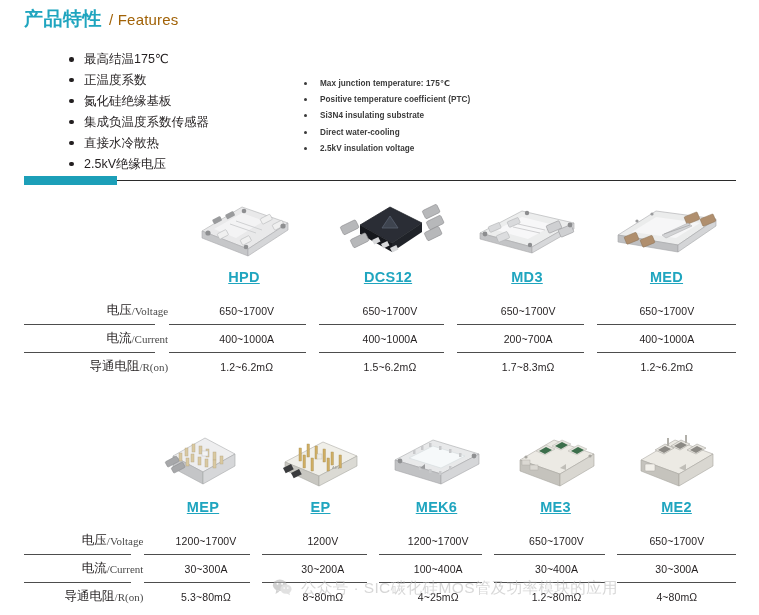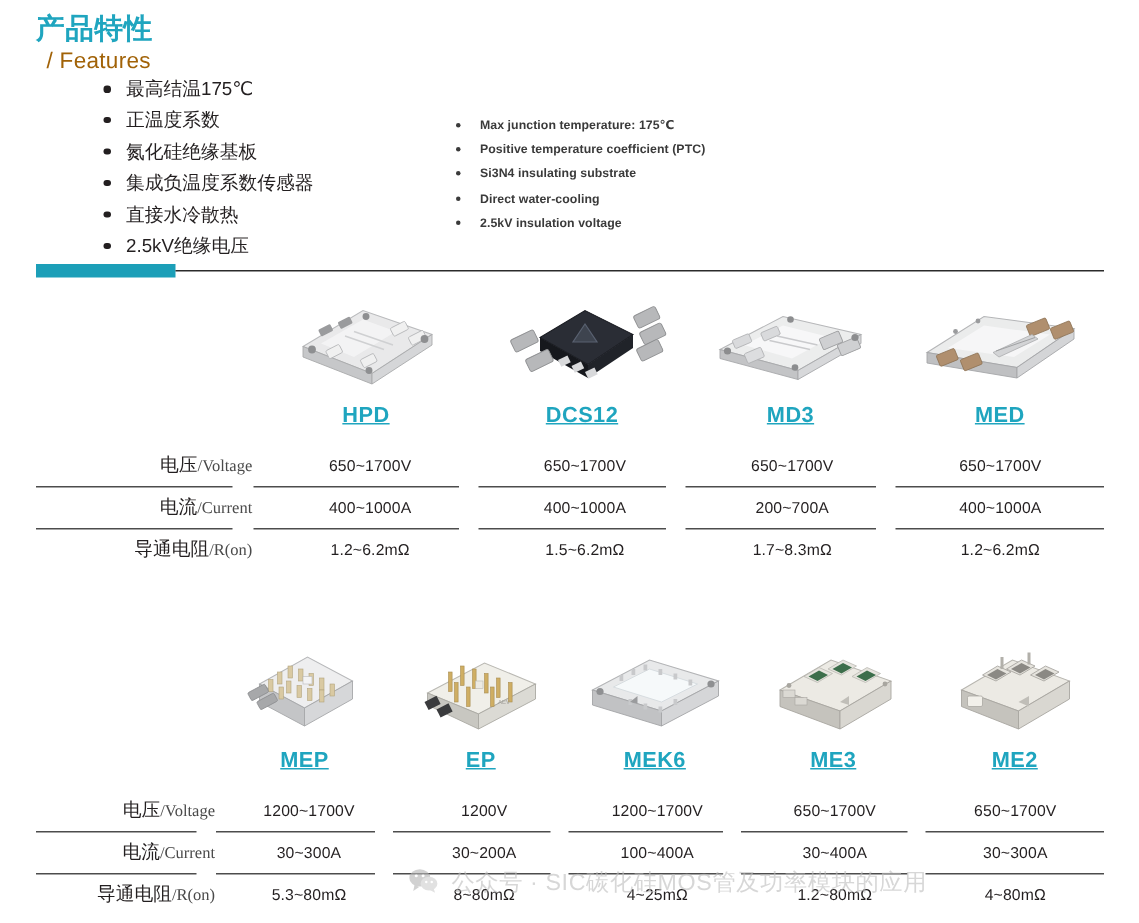--- a/index.html
+++ b/index.html
@@ -20,22 +20,21 @@
   .page {
     position: relative;
     width: 759px;
     height: 615px;
   }
   .header {
     position: absolute;
     left: 24px;
     top: 6px;
     display: flex;
-    align-items: flex-start;
-    flex-direction: column;
+    align-items: center;
   }
   .title-cn {
     font-size: 19px;
     font-weight: bold;
     color: #1fa5bf;
     letter-spacing: 0.5px;
   }
   .title-en {
     font-size: 15px;
     font-weight: normal;

